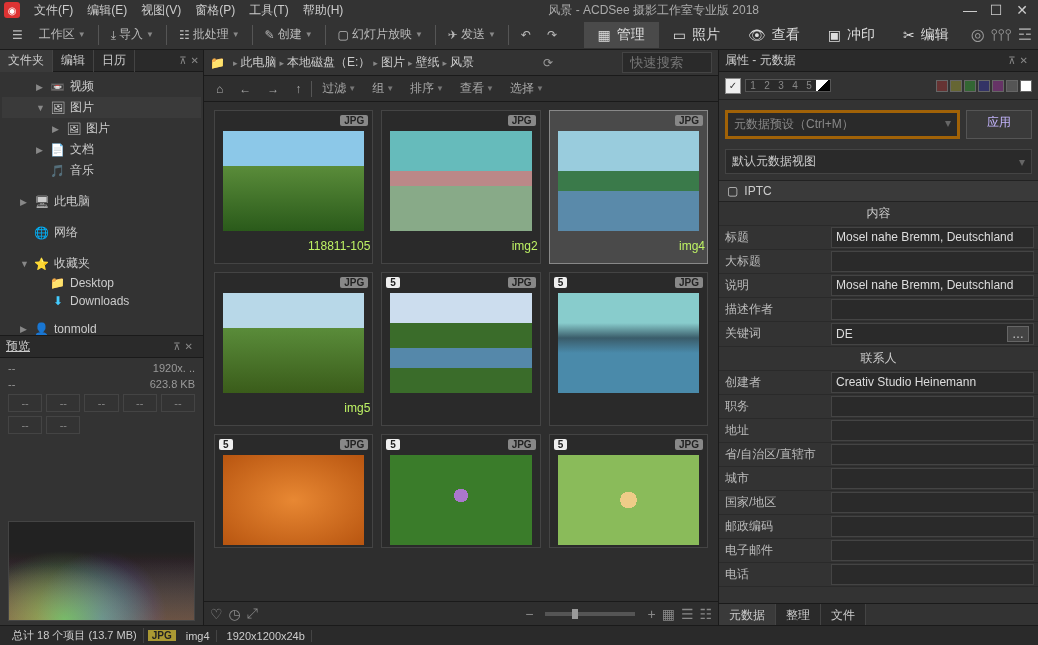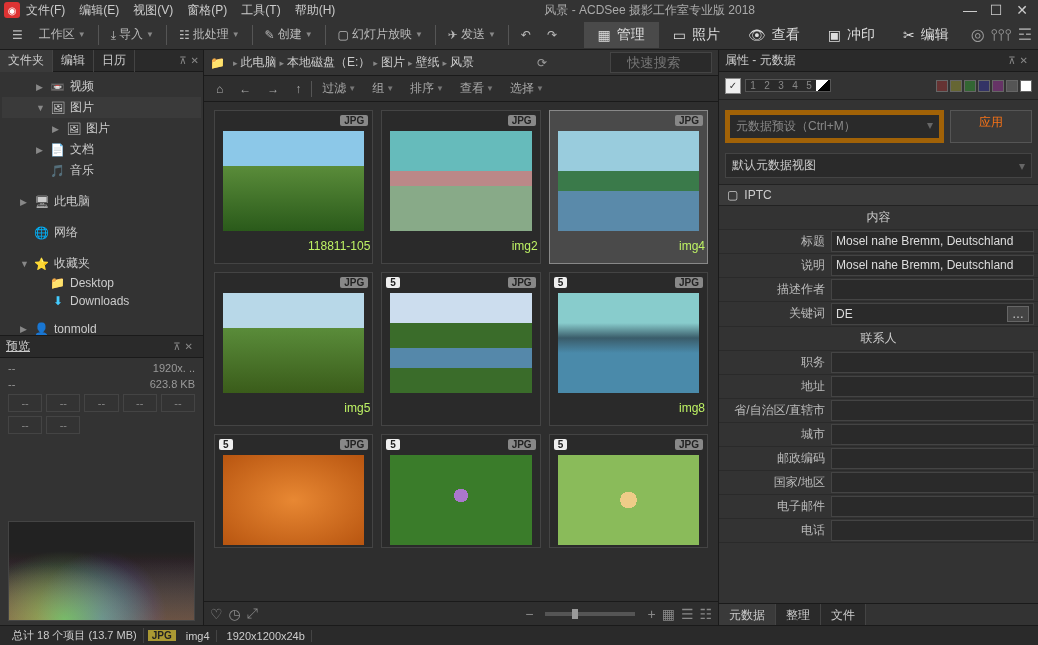--- a/index.html
+++ b/index.html
@@ -2,21 +2,21 @@
 <html><head>
 <meta charset="utf-8">
 <style>
 * { margin: 0; padding: 0; box-sizing: border-box; font-family: "Microsoft YaHei", Arial, sans-serif; }
 body { background: #2a2a2a; color: #ccc; font-size: 12px; overflow: hidden; user-select: none; }
 .app { width: 1038px; height: 645px; display: flex; flex-direction: column; background: #333; }
 
 
 .titlebar { height: 20px; background: #333; display: flex; align-items: center; padding: 0 4px; }
 .titlebar .icon-red { width: 16px; height: 16px; background: #d33; border-radius: 3px; display: flex; align-items: center; justify-content: center; color: #fff; font-size: 10px; }
-.titlebar .menus { display: flex; gap: 2px; }
+.titlebar .menus { display: flex; gap: 2px; margin-left: 8px; }
 .titlebar .menus span { padding: 2px 6px; cursor: pointer; }
 .titlebar .title { flex: 1; text-align: center; color: #aaa; font-size: 12px; }
 .titlebar .winbtns { display: flex; gap: 2px; }
 .titlebar .winbtns span { width: 24px; text-align: center; cursor: pointer; font-size: 14px; }
 
 
 .toolbar { height: 30px; background: #333; display: flex; align-items: center; padding: 0 6px; border-bottom: 1px solid #1a1a1a; gap: 4px; }
 .toolbar .tbtn { display: flex; align-items: center; gap: 3px; padding: 3px 6px; cursor: pointer; color: #bbb; font-size: 12px; }
 .toolbar .sep { width: 1px; height: 20px; background: #555; margin: 0 2px; }
 .toolbar .caret { font-size: 8px; color: #888; }
@@ -55,21 +55,21 @@
 .info-cell { border: 1px solid #444; padding: 2px 4px; text-align: center; font-size: 11px; color: #888; }
 .histogram { height: 100px; background: linear-gradient(to top, rgba(200,50,50,0.4), transparent 70%), linear-gradient(to top, rgba(50,200,50,0.4), transparent 60%), linear-gradient(to top, rgba(50,50,200,0.4), transparent 65%), #222; border: 1px solid #444; margin-top: auto; position: relative; }
 .histogram::before { content: ""; position: absolute; inset: 0; background: radial-gradient(ellipse at 30% 100%, rgba(100,255,100,0.6), transparent 50%), radial-gradient(ellipse at 50% 100%, rgba(100,100,255,0.5), transparent 50%), radial-gradient(ellipse at 20% 100%, rgba(255,80,80,0.5), transparent 40%); }
 
 
 .center { flex: 1; display: flex; flex-direction: column; background: #2e2e2e; }
 .path-bar { height: 26px; display: flex; align-items: center; background: #333; border-bottom: 1px solid #1a1a1a; padding: 0 6px; gap: 8px; }
 .path-segs { display: flex; align-items: center; gap: 3px; color: #ccc; }
 .path-seg { cursor: pointer; }
 .path-sep { color: #888; font-size: 9px; }
-.quick-search { background: #2a2a2a; border: 1px solid #444; padding: 2px 16px; color: #fca5a5; margin-left: auto; width: 102px; }
+.quick-search { background: #2a2a2a; border: 1px solid #444; padding: 2px 7px; color: #fca5a5; margin-left: auto; width: 90px; }
 .nav-bar { height: 26px; display: flex; align-items: center; gap: 4px; padding: 0 6px; border-bottom: 1px solid #1a1a1a; }
 .nav-bar .nbtn { padding: 2px 6px; cursor: pointer; color: #aaa; display: flex; align-items: center; gap: 2px; }
 .nav-bar .caret { font-size: 8px; color: #777; }
 
 
 .thumbs { flex: 1; padding: 8px 10px; overflow: hidden; display: grid; grid-template-columns: repeat(3, 1fr); gap: 8px 8px; align-content: start; }
 .thumb { background: #2a2a2a; border: 1px solid #444; display: flex; flex-direction: column; }
 .thumb.selected { background: #4a4a4a; border-color: #888; }
 .thumb-head { height: 18px; display: flex; align-items: center; justify-content: flex-end; padding: 0 4px; }
 .badge { background: #888; color: #222; font-size: 10px; padding: 0 4px; border-radius: 2px; font-weight: bold; }
@@ -98,28 +98,28 @@
 .right { width: 320px; background: #333; border-left: 1px solid #1a1a1a; display: flex; flex-direction: column; }
 .right-header { height: 22px; background: #2a2a2a; display: flex; align-items: center; padding: 0 6px; border-bottom: 1px solid #1a1a1a; }
 .right-header .title { flex: 1; }
 .tag-bar { height: 28px; display: flex; align-items: center; padding: 0 6px; gap: 4px; border-bottom: 1px solid #222; }
 .tag-check { width: 16px; height: 16px; background: #eee; border: 1px solid #888; display: flex; align-items: center; justify-content: center; color: #333; font-size: 10px; }
 .rating-nums { display: flex; border: 1px solid #555; }
 .rating-nums span { width: 14px; text-align: center; font-size: 10px; color: #888; background: #2a2a2a; }
 .color-swatches { display: flex; gap: 2px; margin-left: auto; }
 .swatch { width: 12px; height: 12px; border: 1px solid #666; }
 .preset-row { display: flex; gap: 6px; padding: 10px 6px; }
-.preset-input { flex: 1; background: #2a2a2a; border: 5px solid #a16207; padding: 3px 6px; color: #888; }
-.apply-btn { background: #3a3a3a; border: 1px solid #555; padding: 3px 28px; cursor: pointer; color: #f97316; }
+.preset-input { flex: 1; background: #2a2a2a; border: 3px solid #a16207; padding: 3px 6px; color: #888; }
+.apply-btn { background: #3a3a3a; border: 1px solid #555; padding: 3px 20px; cursor: pointer; color: #c4b5fd; }
 .view-select { margin: 0 6px 6px; background: #2a2a2a; border: 1px solid #444; padding: 3px 6px; display: flex; justify-content: space-between; align-items: center; }
 .section-head { background: #3a3a3a; padding: 3px 8px; display: flex; align-items: center; gap: 6px; cursor: pointer; border-top: 1px solid #222; border-bottom: 1px solid #222; }
 .meta-section { flex: 1; overflow: hidden; }
 .meta-group-head { text-align: center; padding: 3px; color: #ccc; border-bottom: 1px solid #2a2a2a; }
 .meta-row { display: flex; border-bottom: 1px solid #2a2a2a; }
-.meta-label { width: 112px; text-align: right; padding: 3px 6px; color: #bbb; }
+.meta-label { width: 112px; text-align: left; padding: 3px 6px; color: #bbb; }
 .meta-value { flex: 1; background: #2a2a2a; border: 1px solid #444; padding: 2px 4px; margin: 1px 4px 1px 0; color: #ddd; min-height: 18px; }
 .meta-value.with-btn { display: flex; }
 .meta-value.with-btn input { flex: 1; background: transparent; border: none; color: #ddd; font-size: 12px; outline: none; }
 .dots-btn { background: #444; border: 1px solid #666; padding: 0 4px; cursor: pointer; color: #ccc; margin-left: 2px; }
 .bottom-tabs { height: 22px; display: flex; border-top: 1px solid #1a1a1a; }
 .bottom-tab { padding: 3px 10px; cursor: pointer; border-right: 1px solid #444; background: #2a2a2a; }
 .bottom-tab.active { background: #3a3a3a; }
 
 
 .statusbar { height: 20px; background: #2a2a2a; display: flex; align-items: center; padding: 0 6px; gap: 4px; border-top: 1px solid #1a1a1a; font-size: 11px; }
@@ -372,21 +372,20 @@
               <span class="badge">JPG</span>
             </div>
           <div class="thumb-img img-stream"></div>
         </div>
         <div class="thumb">
           <div class="thumb-head">
               <span class="rating">5</span>
               <span class="badge">JPG</span>
             </div>
           <div class="thumb-img img-lake"></div>
-          <div class="thumb-label">img8</div>
         </div>
         <div class="thumb thumb-row3">
           <div class="thumb-head">
               <span class="rating">5</span>
               <span class="badge">JPG</span>
             </div>
           <div class="thumb-img img-leaves1"></div>
         </div>
         <div class="thumb thumb-row3">
           <div class="thumb-head">
@@ -459,57 +458,65 @@
           <span>IPTC</span>
         </div>
 
       <div class="meta-section">
         <div class="meta-group-head">内容</div>
         <div class="meta-row">
             <div class="meta-label">标题</div>
             <div class="meta-value">Mosel nahe Bremm, Deutschland</div>
           </div>
         <div class="meta-row">
+            <div class="meta-label">大标题</div>
+            <div class="meta-value"></div>
+          </div>
+        <div class="meta-row">
             <div class="meta-label">说明</div>
             <div class="meta-value">Mosel nahe Bremm, Deutschland</div>
           </div>
         <div class="meta-row">
             <div class="meta-label">描述作者</div>
             <div class="meta-value"></div>
           </div>
         <div class="meta-row">
             <div class="meta-label">关键词</div>
             <div class="meta-value with-btn">
               <input value="DE" style="">
               <span class="dots-btn">…</span>
             </div>
           </div>
         <div class="meta-group-head">联系人</div>
         <div class="meta-row">
+            <div class="meta-label">创建者</div>
+            <div class="meta-value">Creativ Studio Heinemann</div>
+          </div>
+        <div class="meta-row">
             <div class="meta-label">职务</div>
             <div class="meta-value"></div>
           </div>
         <div class="meta-row">
             <div class="meta-label">地址</div>
             <div class="meta-value"></div>
           </div>
         <div class="meta-row">
             <div class="meta-label">省/自治区/直辖市</div>
             <div class="meta-value"></div>
           </div>
         <div class="meta-row">
             <div class="meta-label">城市</div>
             <div class="meta-value"></div>
           </div>
         <div class="meta-row">
+            <div class="meta-label">国家/地区</div>
+            <div class="meta-value"></div>
+          </div>
+        <div class="meta-row">
             <div class="meta-label">邮政编码</div>
-            <div class="meta-value"></div>
-          </div>
-        <div class="meta-row">
-            <div class="meta-label">国家/地区</div>
             <div class="meta-value"></div>
           </div>
         <div class="meta-row">
             <div class="meta-label">电子邮件</div>
             <div class="meta-value"></div>
           </div>
         <div class="meta-row">
             <div class="meta-label">电话</div>
             <div class="meta-value"></div>
           </div>

